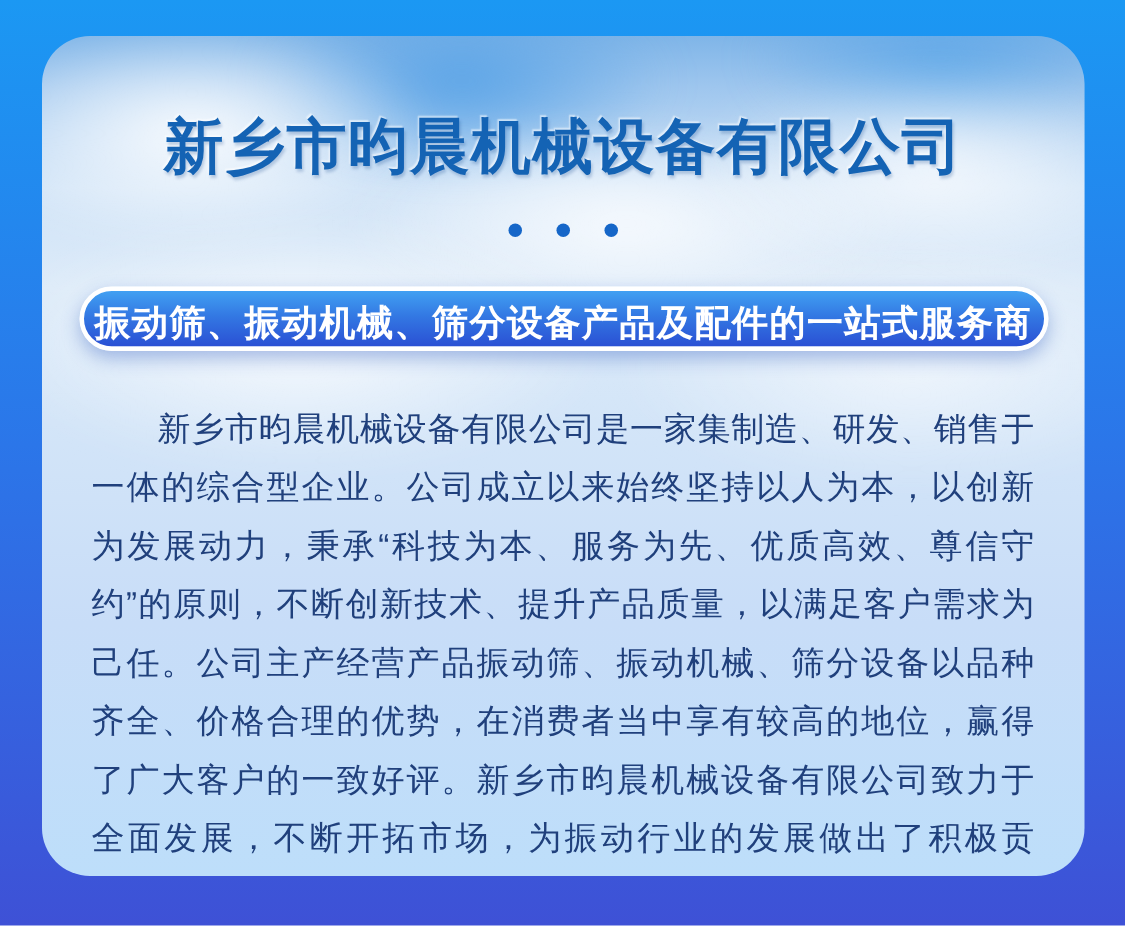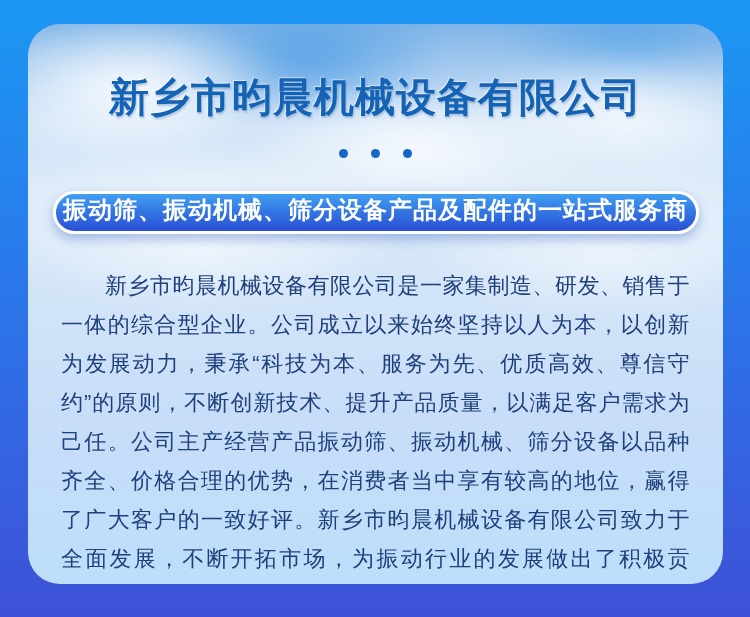--- a/index.html
+++ b/index.html
@@ -58,21 +58,21 @@
     background: #1566C8;
   }
   .banner {
     margin: 33px auto 0 auto;
     width: 646px; height: 43px;
     border: 3px solid #ffffff;
     border-radius: 24px;
     background: linear-gradient(180deg, #41A0F2 0%, #3378E3 45%, #2A50D4 100%);
     box-shadow: 0 5px 12px rgba(46, 90, 190, .38);
     display: flex;
-    align-items: flex-start;
+    align-items: flex-end;
     justify-content: center;
   }
   .banner-text {
     color: #FFFFFF;
     font-size: 24px;
     font-weight: bold;
     letter-spacing: 1px;
   }
   .about {
     margin: 32px 33px 0 33px;

